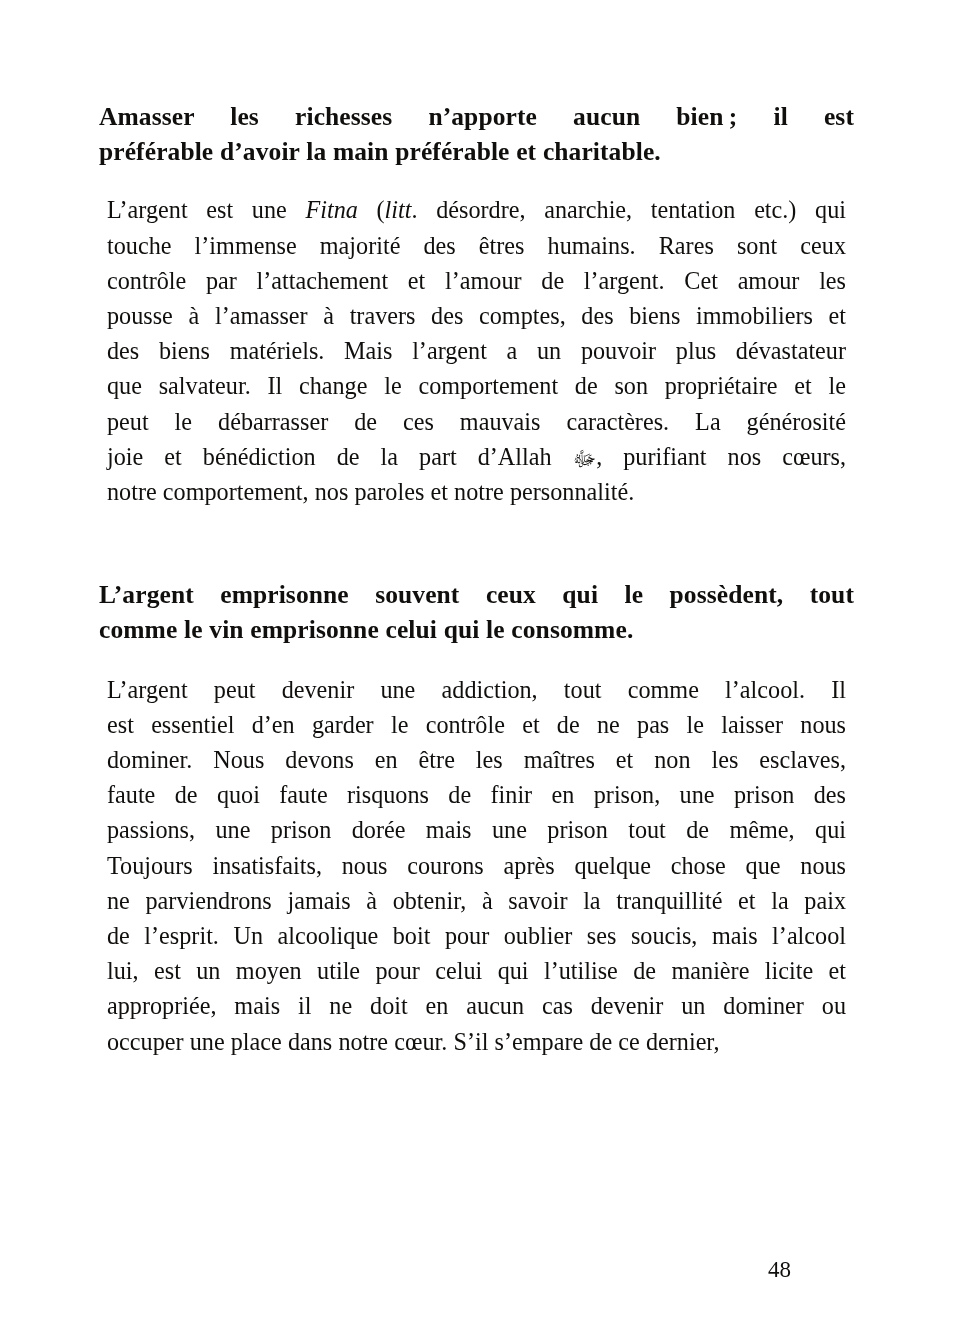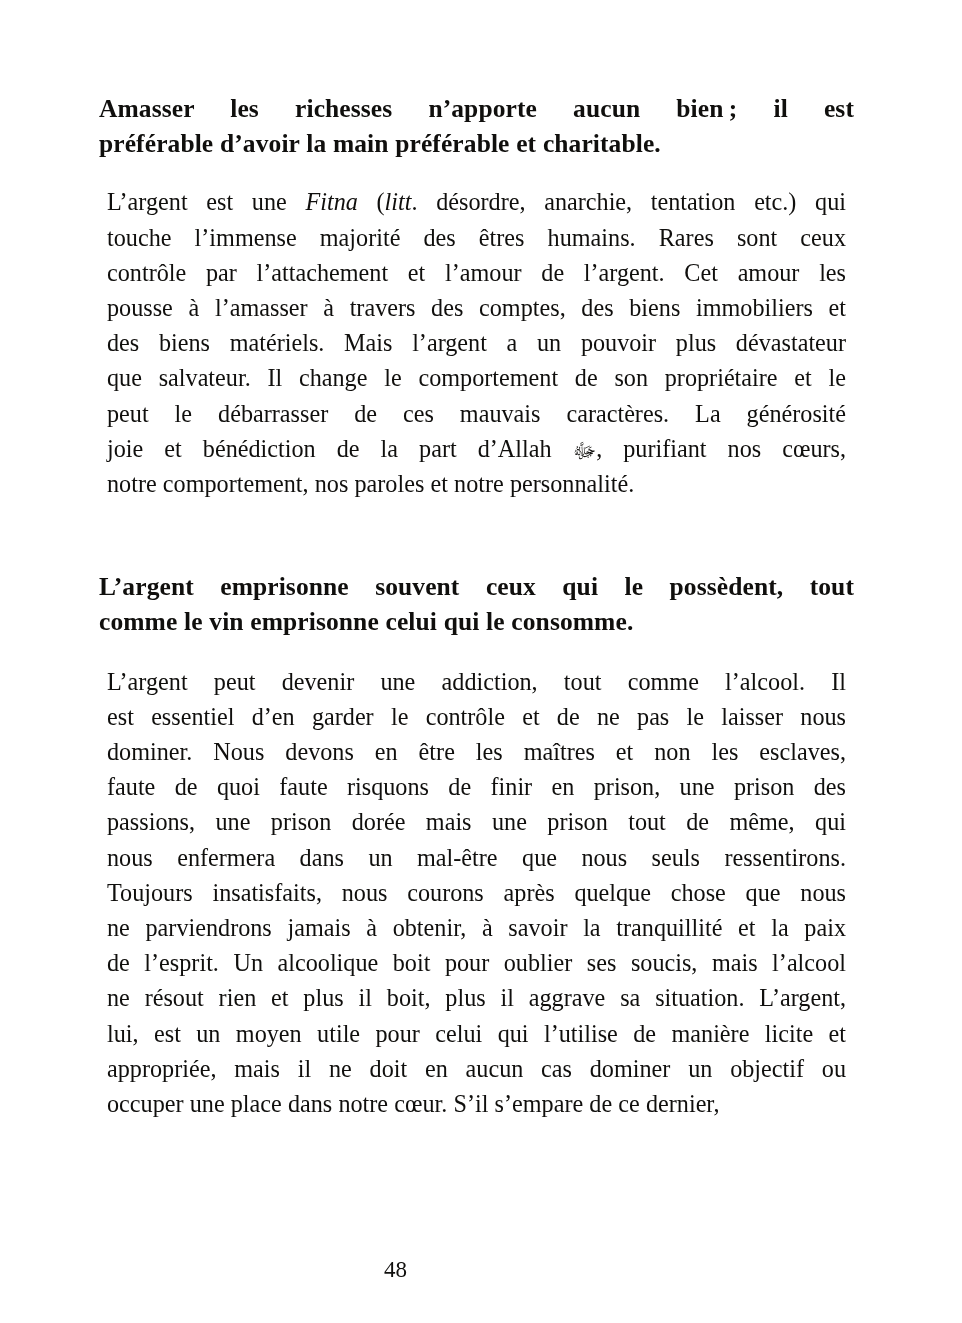--- a/index.html
+++ b/index.html
@@ -20,21 +20,21 @@
   .page {
     position: relative;
     width: 962px;
     height: 1323px;
     box-sizing: border-box;
   }
 
   .content {
     position: absolute;
     left: 99px;
-    top: 92px;
+    top: 100px;
     width: 755px;
   }
 
   h2.section-heading {
     font-size: 25.5px;
     font-weight: bold;
     line-height: 1.36;
     margin: 0;
     text-align: justify;
     text-align-last: left;
@@ -85,21 +85,21 @@
     line-height: 1;
     display: inline-block;
     transform: translateY(1px);
   }
 
   .folio {
     position: absolute;
     left: 0;
     top: 1258px;
     width: 791px;
-    text-align: center;
+    text-align: right;
     font-size: 23px;
     line-height: 1;
     color: #100f0d;
   }
 </style>
 </head>
 <body>
 
 <div class="page">
 
@@ -132,27 +132,25 @@
       </h2>
 
     <div class="gap-after-h2"></div>
 
     <p class="body-text">
         <span class="bl"><span>L’argent peut devenir une addiction, tout comme l’alcool. Il</span></span>
         <span class="bl"><span>est essentiel d’en garder le contrôle et de ne pas le laisser nous</span></span>
         <span class="bl"><span>dominer. Nous devons en être les maîtres et non les esclaves,</span></span>
         <span class="bl"><span>faute de quoi faute risquons de finir en prison, une prison des</span></span>
         <span class="bl"><span>passions, une prison dorée mais une prison tout de même, qui</span></span>
-        <span class="bl"><span>nous enfermera dans un mal-être que nous seuls ressentirons.</span></span>
         <span class="bl"><span>Toujours insatisfaits, nous courons après quelque chose que nous</span></span>
         <span class="bl"><span>ne parviendrons jamais à obtenir, à savoir la tranquillité et la paix</span></span>
         <span class="bl"><span>de l’esprit. Un alcoolique boit pour oublier ses soucis, mais l’alcool</span></span>
-        <span class="bl"><span>ne résout rien et plus il boit, plus il aggrave sa situation. L’argent,</span></span>
         <span class="bl"><span>lui, est un moyen utile pour celui qui l’utilise de manière licite et</span></span>
-        <span class="bl"><span>appropriée, mais il ne doit en aucun cas dominer un objectif ou</span></span>
+        <span class="bl"><span>appropriée, mais il ne doit en aucun cas devenir un dominer ou</span></span>
         <span class="bl last"><span>occuper une place dans notre cœur. S’il s’empare de ce dernier,</span></span>
       </p>
 
   </div>
 
   <div class="folio">48</div>
 
 </div>
 
 </body></html>

